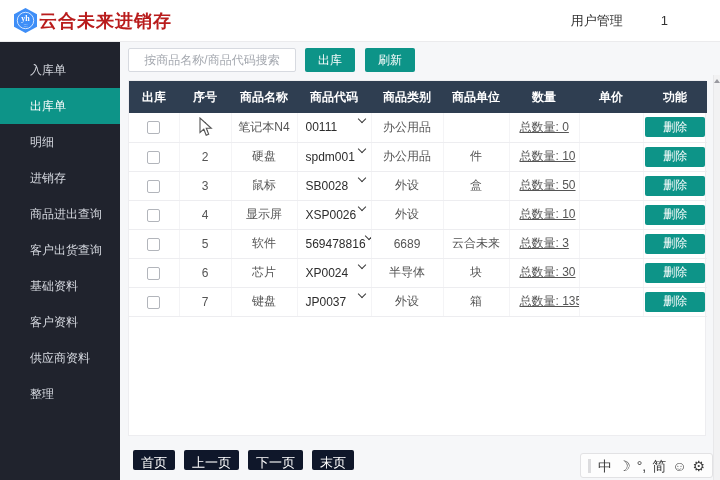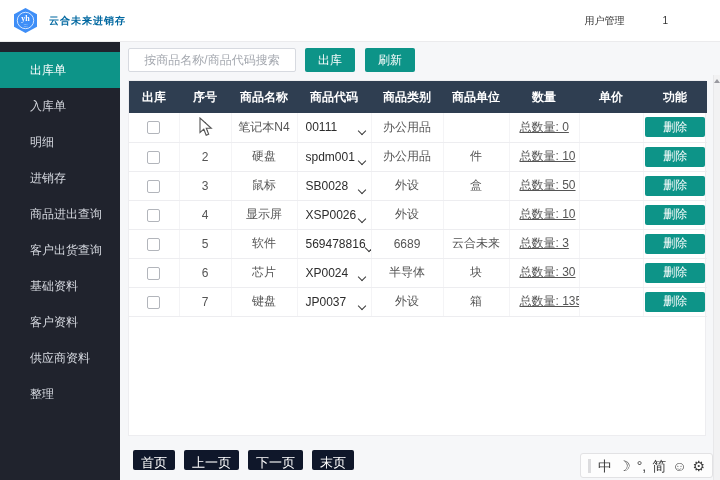--- a/index.html
+++ b/index.html
@@ -7,23 +7,23 @@
   body {
     font-family:"Liberation Sans","DejaVu Sans",sans-serif;
     position:relative; overflow:hidden;
     background:#f6f7f9; font-size:12px; color:#333;
   }
 
   
   .topbar { position:absolute; top:0; left:0; width:720px; height:42px;
     background:#fff; border-bottom:1px solid #ebebed; display:flex; align-items:center; z-index:6; }
   .logo { margin-left:12px; width:27px; height:27px; flex:0 0 auto; }
-  .app-title { margin-left:10px; font-size:10px; font-weight:bold; color:#0369a1; letter-spacing:1px; }
+  .app-title { margin-left:0; font-size:18px; font-weight:bold; color:#b91c1c; letter-spacing:1px; }
   .topbar-right { margin-left:auto; display:flex; align-items:center; gap:38px;
-    padding-right:52px; font-size:10px; color:#333; }
+    padding-right:52px; font-size:13px; color:#333; }
   .topbar-link { cursor:pointer; }
 
   
   .sidebar { position:absolute; top:42px; left:0; width:120px; height:438px;
     background:#20232d; padding-top:10px; z-index:5; }
   .side-item { height:36px; line-height:36px; padding-left:30px; color:#d6d9e0;
     font-size:12px; cursor:pointer; white-space:nowrap; }
   .side-item.active { background:#0d9488; color:#fff; }
 
   
@@ -43,21 +43,21 @@
     background:#fff; border:1px solid #ededf0; }
   table { width:100%; border-collapse:collapse; table-layout:fixed; }
   thead th { background:#2f3e51; color:#fff; font-size:12px; font-weight:bold;
     height:32px; text-align:center; }
   tbody td { height:29px; border-bottom:1px solid #ededf0; border-right:1px solid #f4f4f6;
     text-align:center; font-size:12px; color:#555; overflow:hidden; white-space:nowrap; }
   tbody td:last-child { border-right:none; }
   .qty-cell { text-align:left; padding-left:10px;text-decoration:underline; }
   .checkbox { display:inline-block; width:13px; height:13px; border:1px solid #b2b5bb;
     border-radius:2px; background:#fff; vertical-align:middle; cursor:pointer; }
-  .code-select { display:flex; align-items:flex-end; justify-content:space-between;
+  .code-select { display:flex; align-items:flex-start; justify-content:space-between;
     padding:0 6px 0 8px; cursor:pointer; color:#2c2c2c; }
   .chevron { display:inline-block; width:6px; height:6px;
     border-right:1.6px solid #3a3a3a; border-bottom:1.6px solid #3a3a3a;
     transform:rotate(45deg); margin-top:-4px; flex:0 0 auto; }
   .del-btn { width:60px; height:20px; background:#0d9488; color:#fff; border:none;
     border-radius:2px; font-size:12px; cursor:pointer; }
 
   .pagination { position:absolute; left:13px; top:408px; display:flex; gap:9px; }
   .page-btn { height:20px; padding:4px 8px; background:#0f172a; color:#fff; border:none;
     border-radius:2px; font-size:13px; cursor:pointer; }
@@ -90,22 +90,22 @@
     <text x="13.5" y="19.5" text-anchor="middle" font-size="5" fill="#ffffff">:::</text>
   </svg>
   <div class="app-title">云合未来进销存</div>
   <div class="topbar-right">
     <span class="topbar-link">用户管理</span>
     <span>1</span>
   </div>
 </div>
 
 <div class="sidebar">
+    <div class="side-item">入库单</div>
     <div class="side-item active">出库单</div>
-    <div class="side-item">入库单</div>
     <div class="side-item">明细</div>
     <div class="side-item">进销存</div>
     <div class="side-item">商品进出查询</div>
     <div class="side-item">客户出货查询</div>
     <div class="side-item">基础资料</div>
     <div class="side-item">客户资料</div>
     <div class="side-item">供应商资料</div>
     <div class="side-item">整理</div>
   </div>
 

